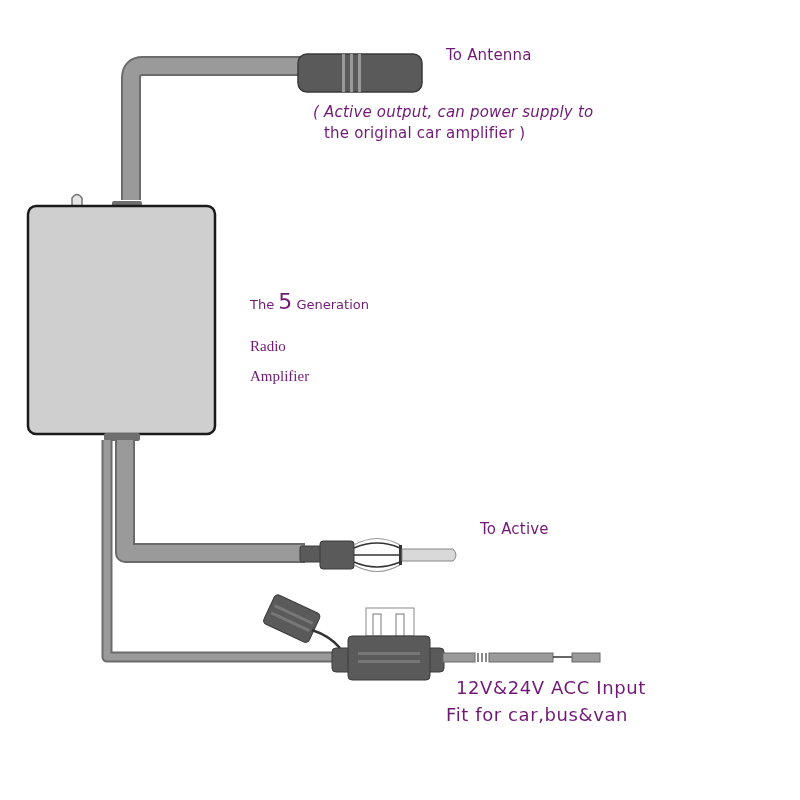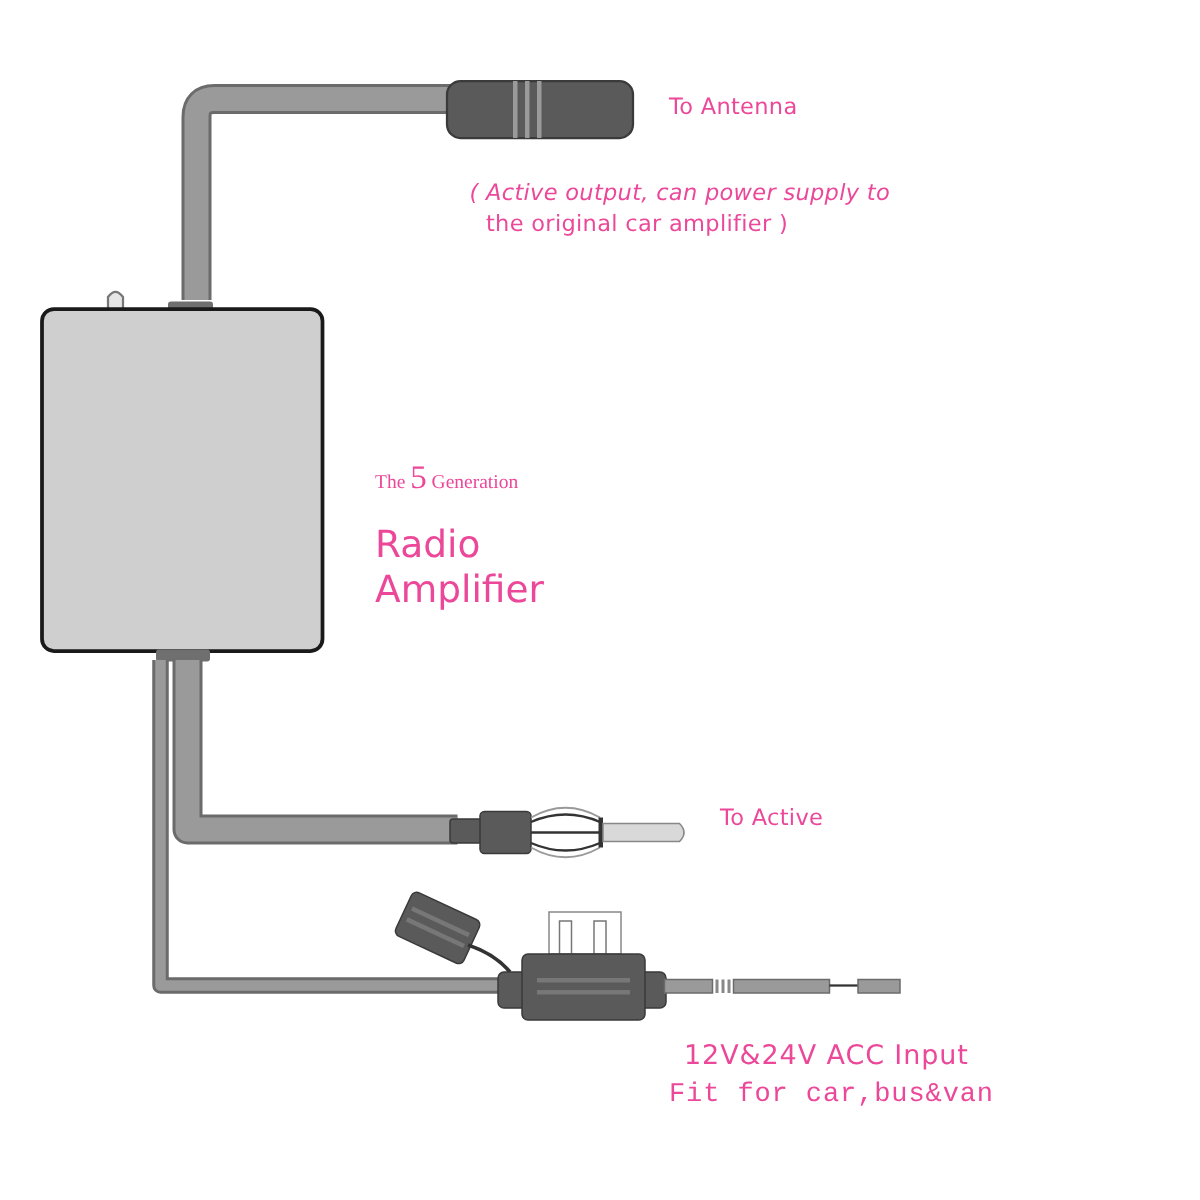--- a/index.html
+++ b/index.html
@@ -1,22 +1,22 @@
 <!DOCTYPE html>
 <html><head>
   <meta charset="utf-8">
   <style>
     html, body { margin: 0; padding: 0; background: #ffffff; }
     body { width: 800px; height: 800px; position: relative; overflow: hidden;
            font-family: "DejaVu Sans", sans-serif; color: #222; }
     svg.diagram { position: absolute; left: 0; top: 0; }
-    .lbl { position: absolute; white-space: nowrap; color: #ec4899; margin-top: 16px; }
+    .lbl { position: absolute; white-space: nowrap; color: #701a75; }
     .sm { font-size: 15px; letter-spacing: 0.2px; }
     .md { font-size: 13px; }
-    .big { font-size: 25px; line-height: 29px; }
+    .big { font-size: 15px; line-height: 29px; font-family: Liberation Serif, serif; }
     .five { font-size: 22px; }
     .spec { font-size: 18px; letter-spacing: 0.6px; }
   </style>
 </head>
 <body>
 
 <svg class="diagram" width="800" height="800" viewBox="0 0 800 800">
 
   <g>
     <path d="M131 200 L131 78 Q131 66 143 66 L305 66" fill="none" stroke="#6b6b6b" stroke-width="20" stroke-linejoin="round"></path>
@@ -85,24 +85,24 @@
     <rect x="489" y="653" width="64" height="9" fill="#9a9a9a" stroke="#6b6b6b"></rect>
     <path d="M553 657 L572 657" stroke="#333" stroke-width="1.5"></path>
     <rect x="572" y="653" width="28" height="9" fill="#9a9a9a" stroke="#6b6b6b"></rect>
   </g>
 </svg>
 
 <div class="lbl sm" style="left:446px; top:46px;">To Antenna</div>
 <div class="lbl sm" style="left:313px; top:103px;font-style:italic;">( Active output, can power supply to</div>
 <div class="lbl sm" style="left:324px; top:124px;text-align:right;">the original car amplifier )</div>
 
-<div class="lbl md" style="left:250px; top:289px;font-family:Liberation Serif, serif;">
+<div class="lbl md" style="left:250px; top:289px;">
   <span>The</span>
   <span class="five">5</span>
   <span>Generation</span>
 </div>
 <div class="lbl big" style="left:250px; top:332px;">Radio</div>
 <div class="lbl big" style="left:250px; top:362px;text-align:center;">Amplifier</div>
 
 <div class="lbl sm" style="left:480px; top:520px;">To Active</div>
 
 <div class="lbl spec" style="left:456px; top:677px;">12V&amp;24V  ACC   Input</div>
-<div class="lbl spec" style="left:446px; top:704px;font-family:Liberation Mono, monospace;">Fit for car,bus&amp;van</div>
+<div class="lbl spec" style="left:446px; top:704px;">Fit for car,bus&amp;van</div>
 
 </body></html>

